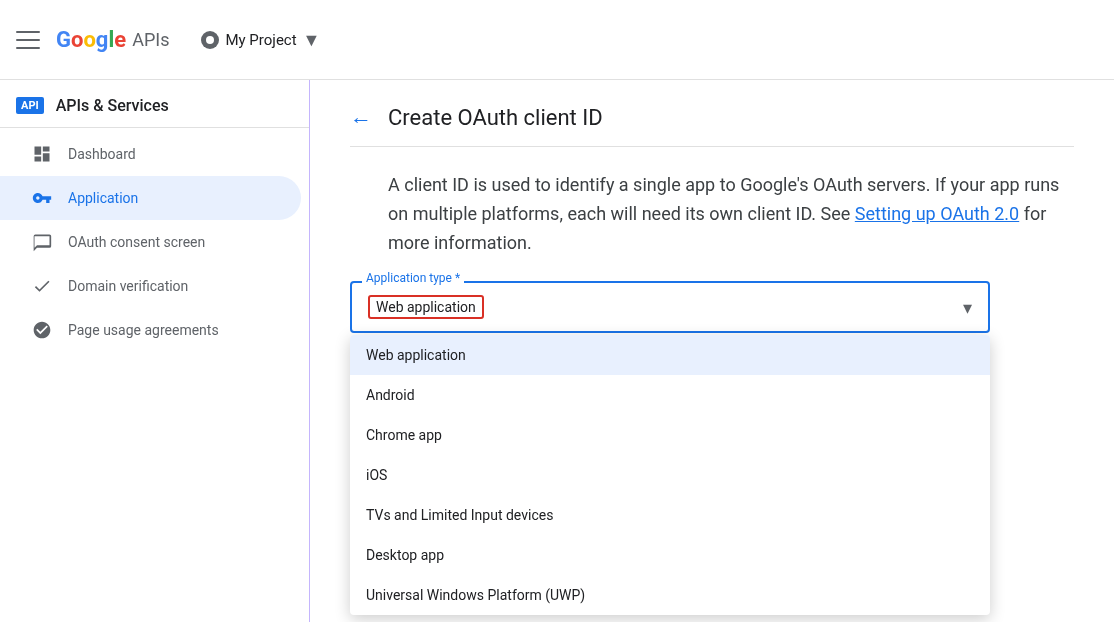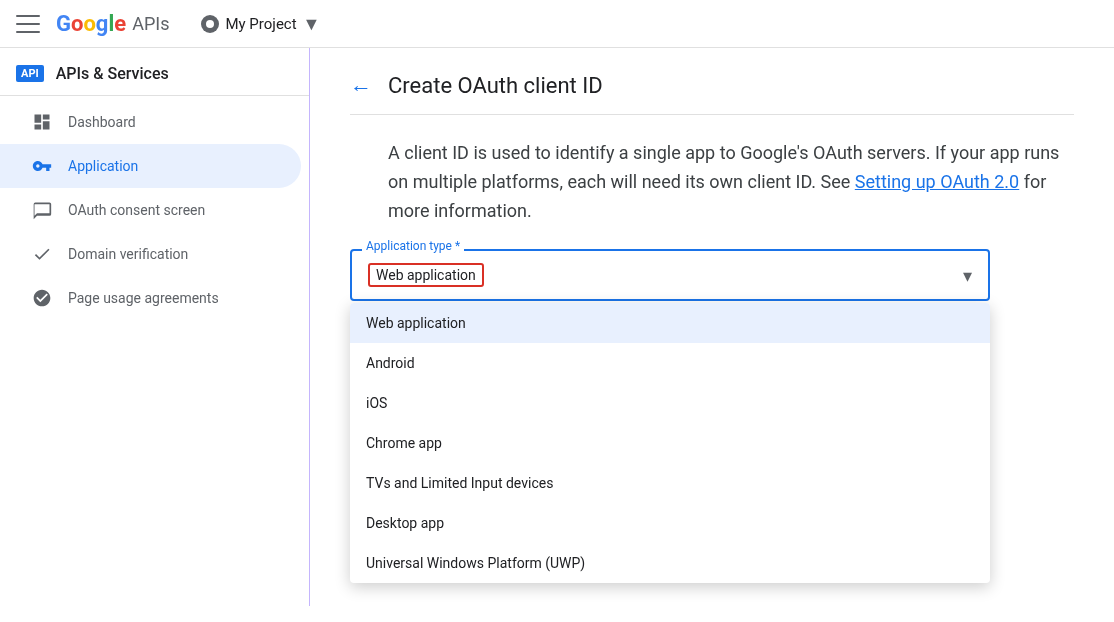--- a/index.html
+++ b/index.html
@@ -2,21 +2,21 @@
 <html><head>
   <meta charset="utf-8">
   <style>
     * { margin: 0; padding: 0; box-sizing: border-box; }
     body { font-family: 'Roboto', Arial, sans-serif; font-size: 14px; color: #202124; background: #fff; width: 1114px; height: 622px; overflow: hidden; }
 
     
     .topbar {
       display: flex;
       align-items: center;
-      height: 48px;
+      height: 80px;
       padding: 0 16px;
       border-bottom: 1px solid #e0e0e0;
       gap: 16px;
     }
     .topbar-menu-icon {
       width: 24px; height: 24px;
       display: flex; flex-direction: column; justify-content: space-around; cursor: pointer;
     }
     .topbar-menu-icon span {
       display: block; height: 2px; background: #5f6368; border-radius: 1px;
@@ -263,22 +263,22 @@
       <div class="field-box">
         <div class="selected-with-border">
           <span>Web application</span>
         </div>
         <span style="color:#5f6368; font-size:18px;">▾</span>
       </div>
 
       <div class="dropdown-menu">
         <div class="dropdown-item selected">Web application</div>
         <div class="dropdown-item">Android</div>
+        <div class="dropdown-item">Chrome app</div>
         <div class="dropdown-item">iOS</div>
-        <div class="dropdown-item">Chrome app</div>
         <div class="dropdown-item">TVs and Limited Input devices</div>
         <div class="dropdown-item">Desktop app</div>
         <div class="dropdown-item">Universal Windows Platform (UWP)</div>
       </div>
     </div>
 
   </div>
 </div>
 
 </body></html>

